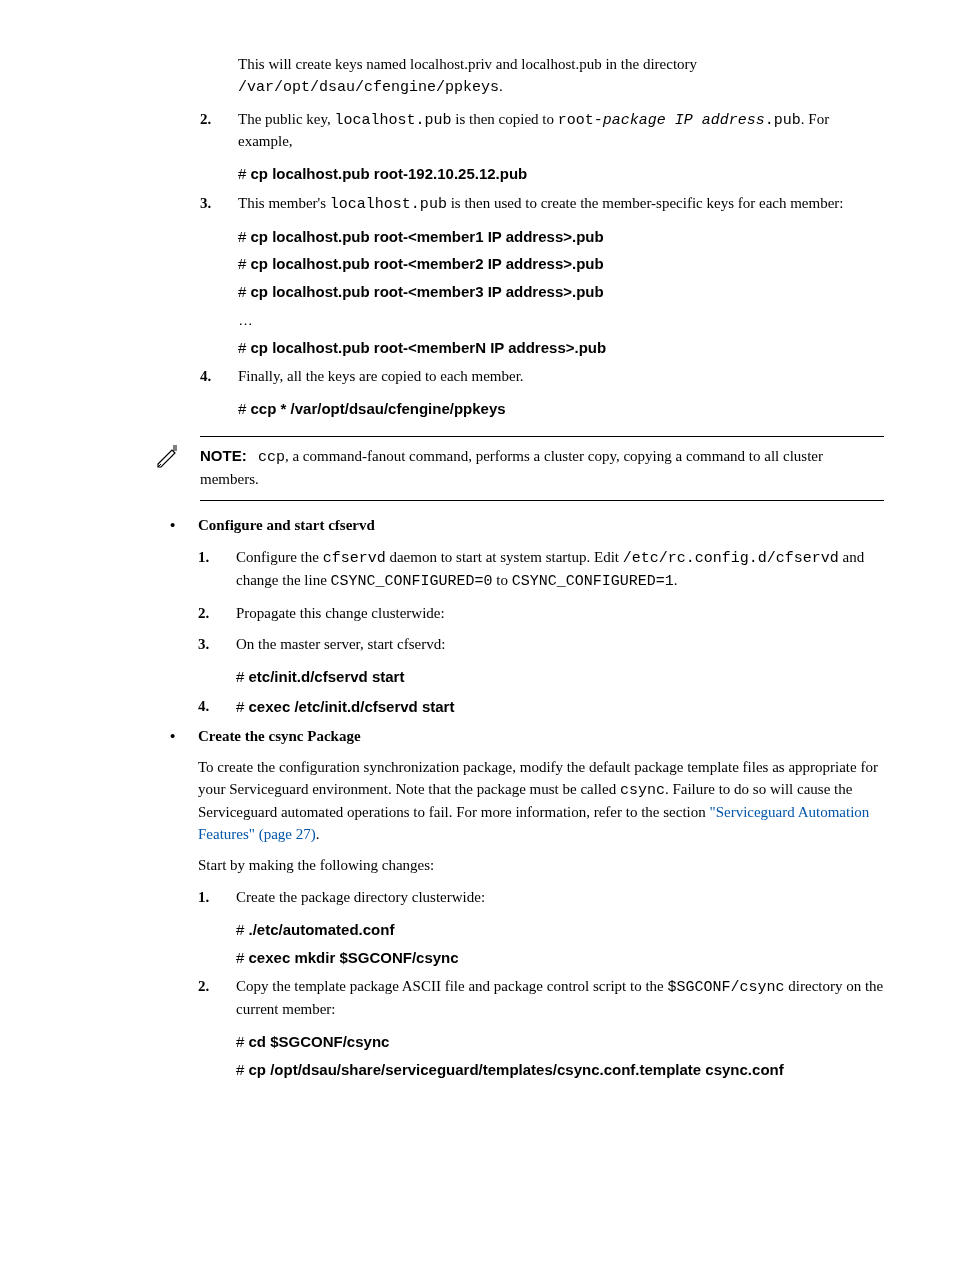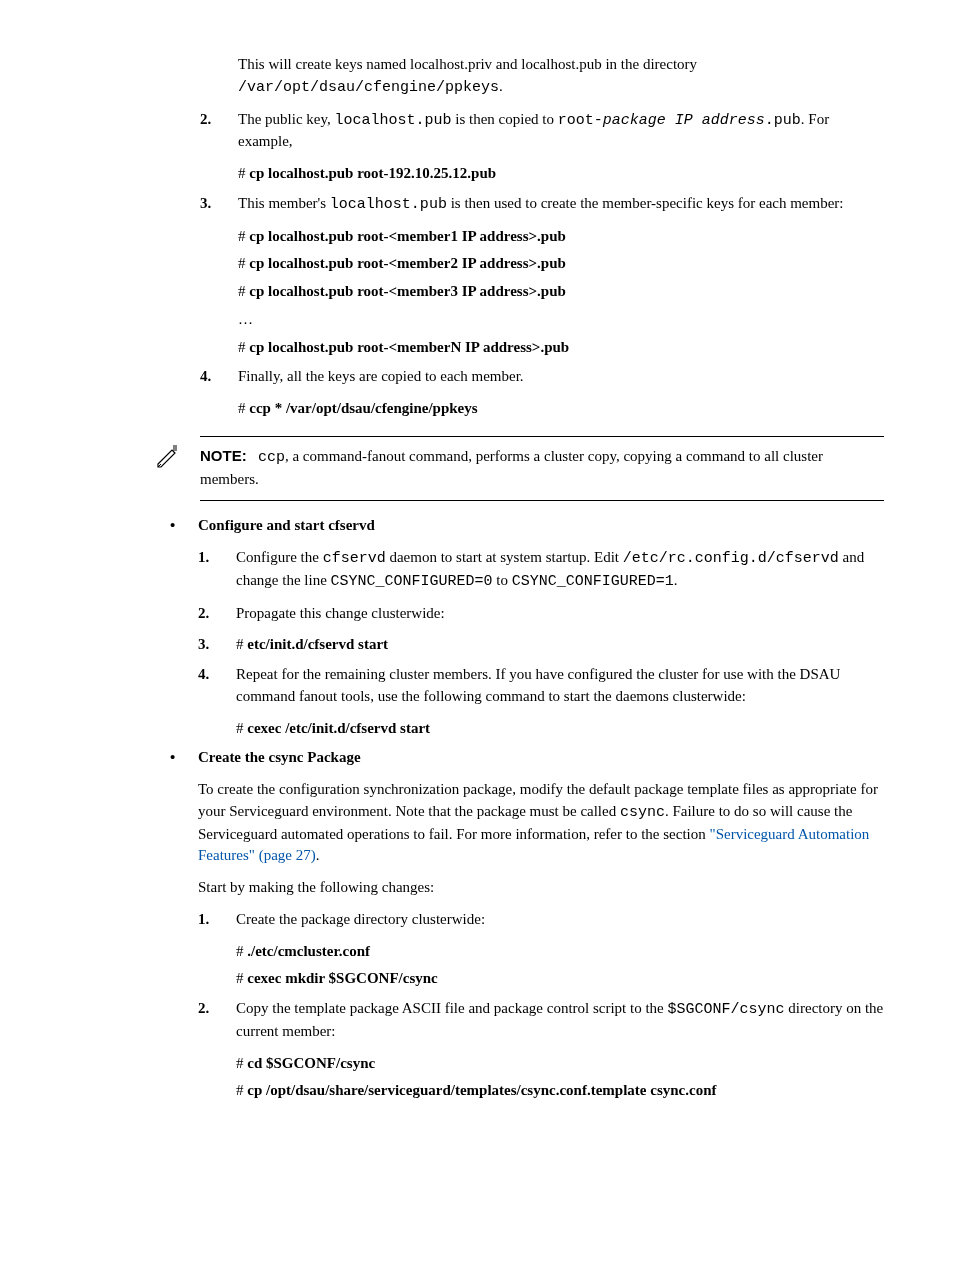--- a/index.html
+++ b/index.html
@@ -46,21 +46,21 @@
       padding-left: 28px;
       margin-bottom: 6px;
     }
     .bullet-item .bullet-marker {
       position: absolute;
       left: 0;
       top: 0;
       font-weight: bold;
     }
     .code-line {
-      font-family: Liberation Serif, serif;
+      font-family: Liberation Sans, sans-serif;
       margin: 6px 0;
       white-space: pre-wrap;
       word-break: break-word;
     }
     .note-box {
       margin: 16px 0 14px 85px;
       padding-left: 45px;
       position: relative;
     }
     .note-icon {
@@ -140,43 +140,43 @@
     </div>
   </div>
 
   <div class="list-item">
     <span class="marker">2.</span>
     <div class="para">Propagate this change clusterwide:</div>
   </div>
 
   <div class="list-item">
     <span class="marker">3.</span>
+    <div class="para">On the master server, start cfservd:</div>
     <div class="code-line"><span># </span><span class="bold">etc/init.d/cfservd start</span></div>
   </div>
 
   <div class="list-item">
     <span class="marker">4.</span>
-    <div class="para">Repeat for the remaining cluster members. If you have configured the cluster for use with the DSAU command fanout tools, use the following command to start the daemons clusterwide:</div>
     <div class="code-line"><span># </span><span class="bold">cexec /etc/init.d/cfservd start</span></div>
   </div>
 </div>
 
 <div class="indent-bullet bullet-item">
   <span class="bullet-marker">•</span>
   <div class="para bold">Create the csync Package</div>
 
   <div class="para">
     <span>To create the configuration  synchronization package, modify the default package template files as appropriate for your Serviceguard environment. Note that the package must be called </span><span class="mono">csync</span><span>. Failure to do so will cause the Serviceguard automated operations to fail. For more information, refer to the section </span><a class="link" href="#">"Serviceguard Automation Features" (page 27)</a><span>.</span>
   </div>
   <div class="para">Start by making the following changes:</div>
 
   <div class="list-item">
     <span class="marker">1.</span>
     <div class="para">Create the package directory clusterwide:</div>
-    <div class="code-line"><span># </span><span class="bold">./etc/cmcluster.conf</span></div>
+    <div class="code-line"><span># </span><span class="bold">./etc/automated.conf</span></div>
     <div class="code-line"><span># </span><span class="bold">cexec mkdir $SGCONF/csync</span></div>
   </div>
 
   <div class="list-item">
     <span class="marker">2.</span>
     <div class="para">
       <span>Copy the template package ASCII file and package control script to the </span><span class="mono">$SGCONF/csync</span><span> directory on the current member:</span>
     </div>
     <div class="code-line"><span># </span><span class="bold">cd $SGCONF/csync</span></div>
     <div class="code-line"><span># </span><span class="bold">cp /opt/dsau/share/serviceguard/templates/csync.conf.template csync.conf</span></div>

